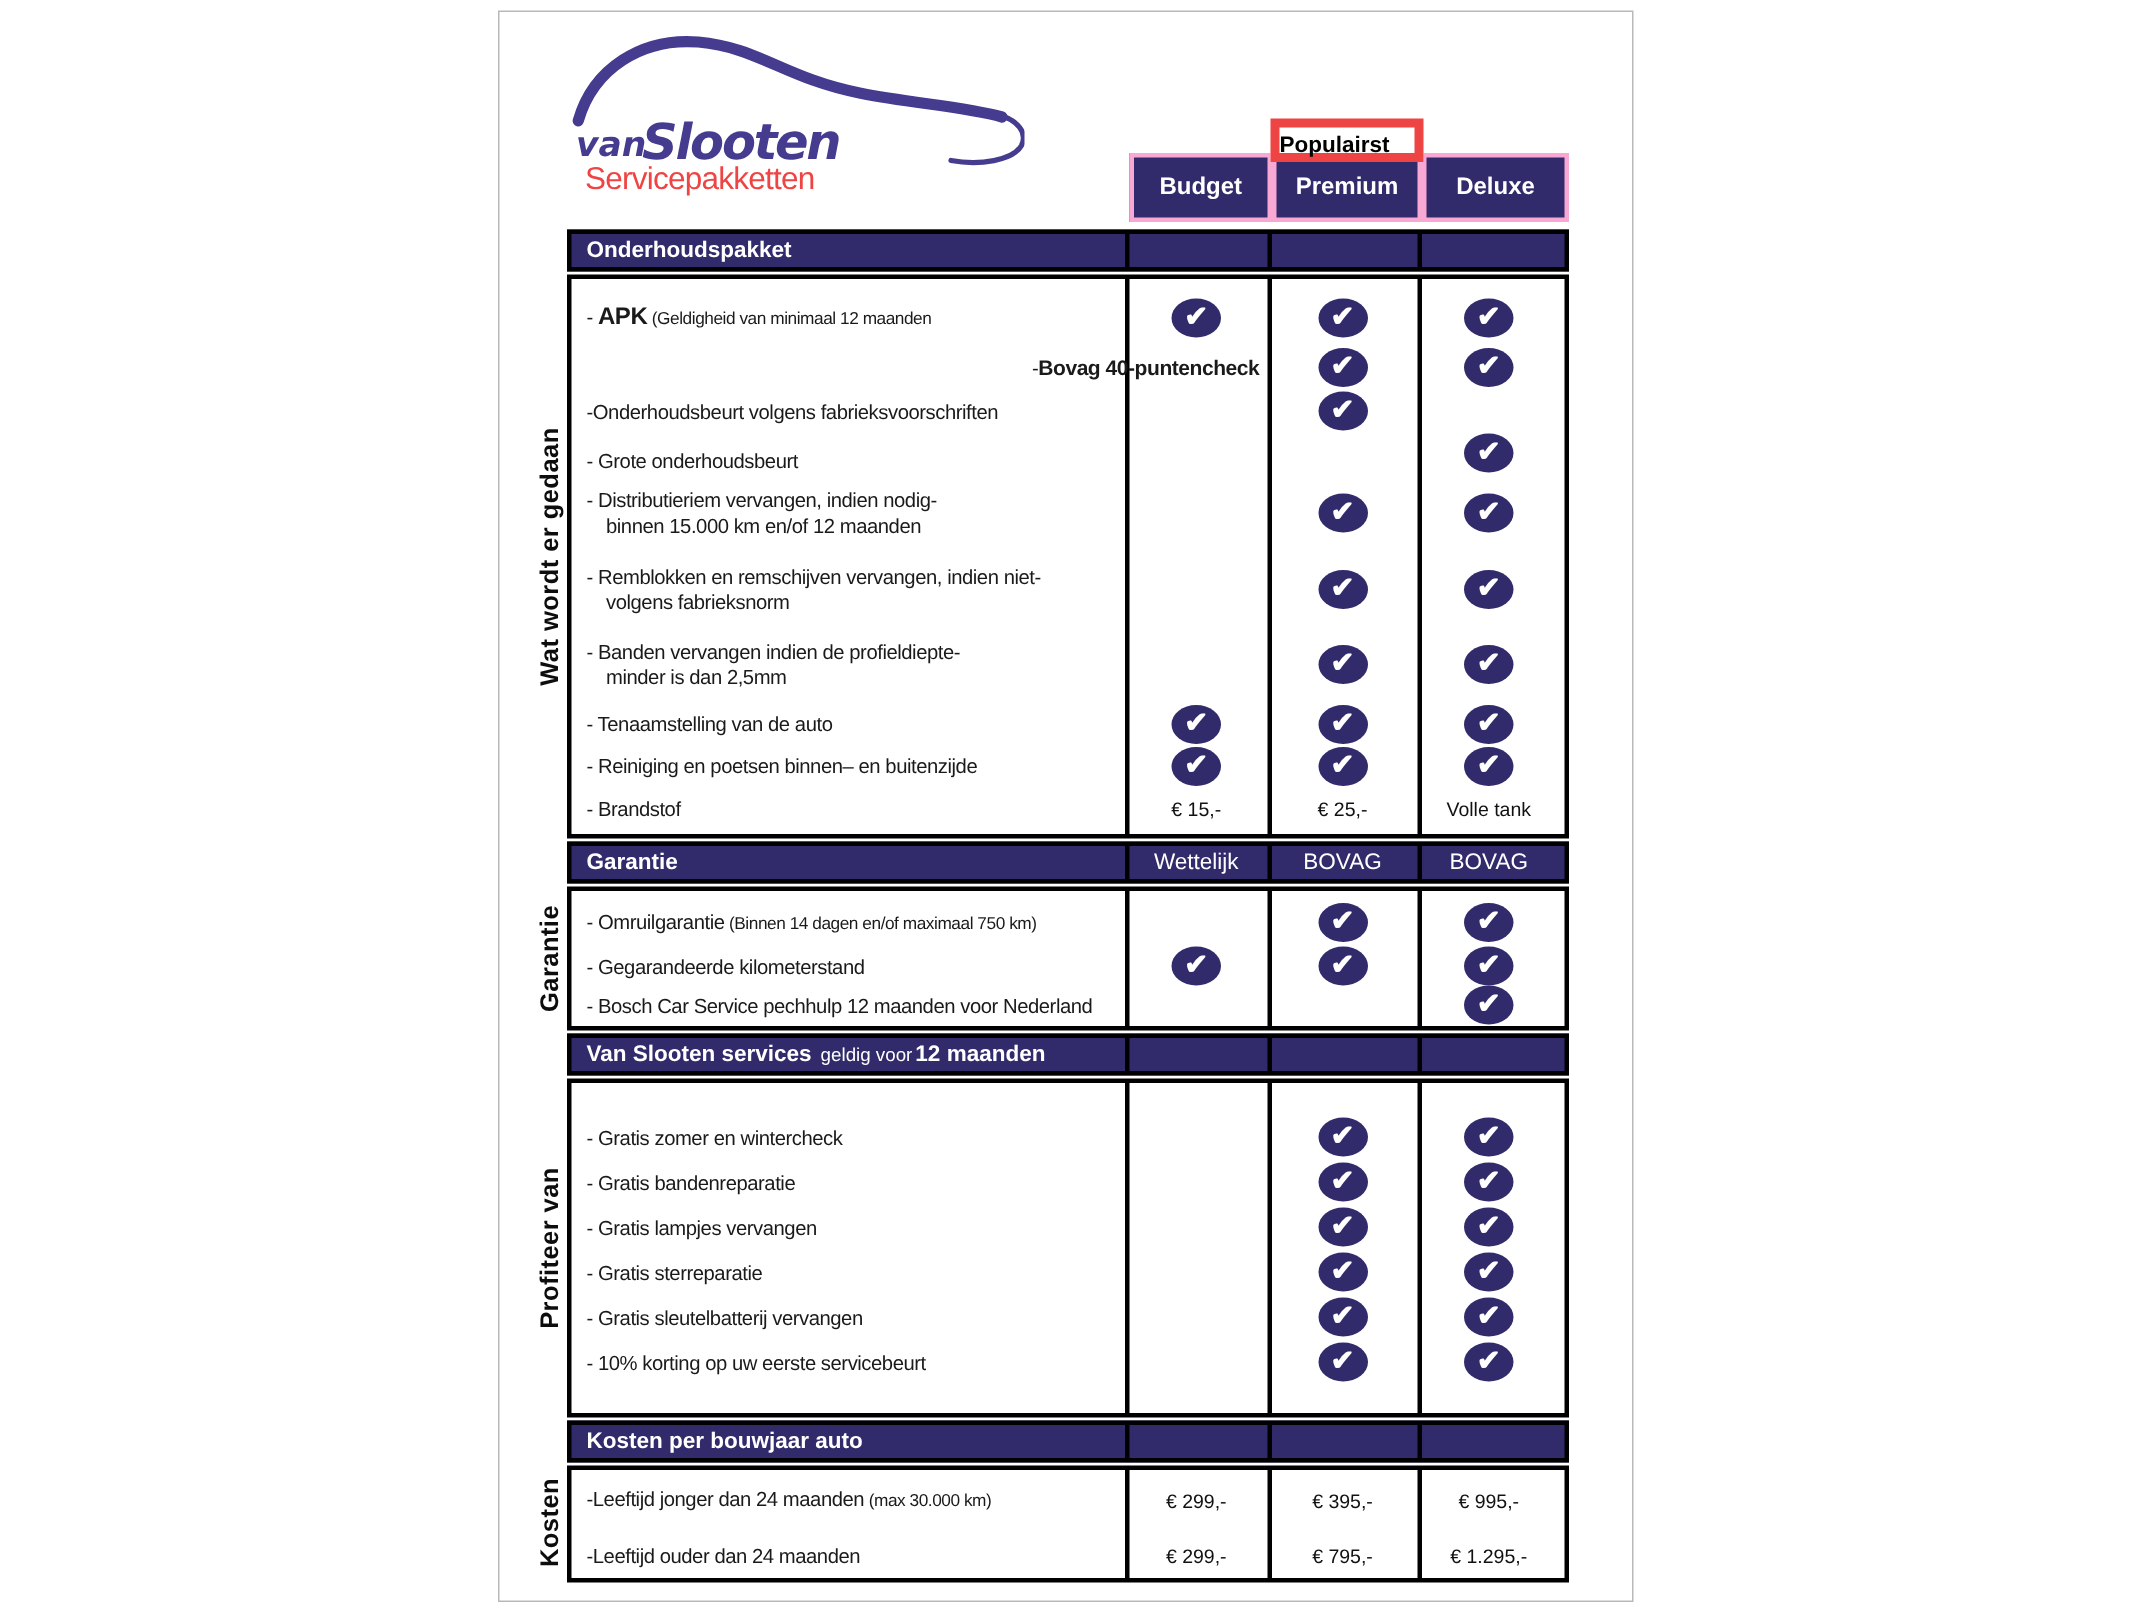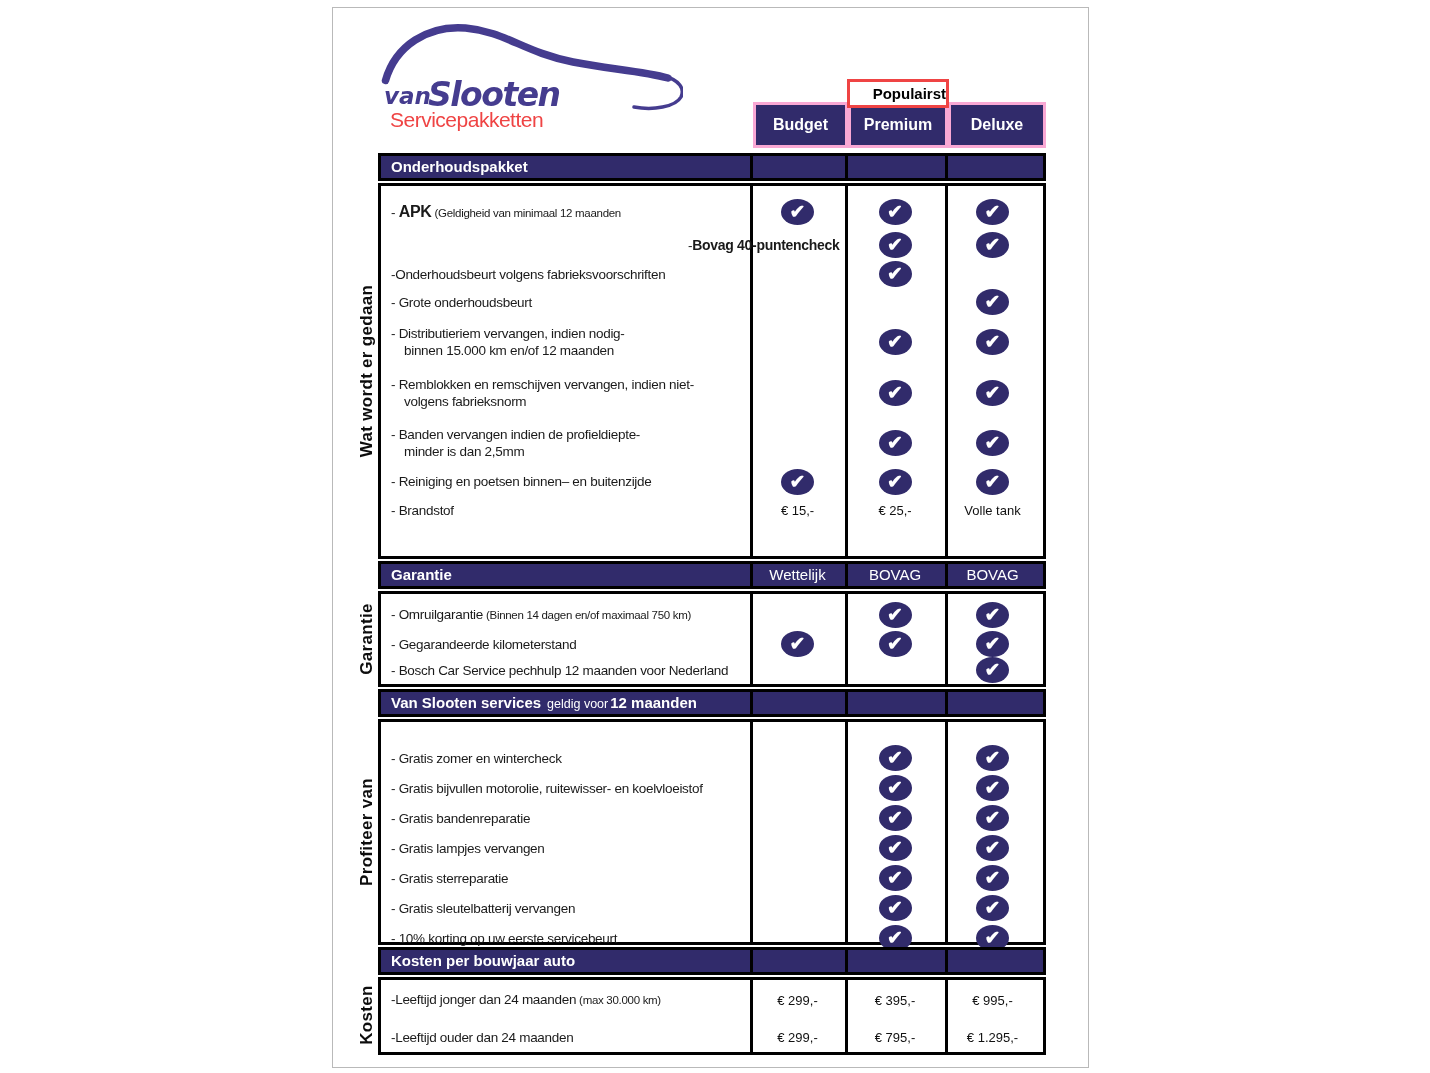--- a/index.html
+++ b/index.html
@@ -6,22 +6,22 @@
   body{width:1430px;height:1073px;position:relative;font-family:"Liberation Sans",sans-serif;color:#111;}
   .card{position:absolute;left:332px;top:7px;width:757px;height:1061px;background:#fff;border:1px solid #b9b9b9;box-sizing:border-box;}
 
   
   .logo{position:absolute;left:45px;top:10px;width:305px;height:95px;}
   .page-title{position:absolute;left:57px;top:100px;font-size:21px;font-weight:normal;letter-spacing:-0.5px;color:#ef4444;}
 
   
   .colhead{position:absolute;top:94px;height:46px;background:var(--navy);border:3px solid #f9a8d4;box-sizing:border-box;
            color:#fff;font-weight:bold;font-size:16px;text-align:center;line-height:39px;}
-  .badge{position:absolute;left:514px;top:71px;width:102px;height:29px;background:#fff;border:3px solid #ef4444;box-sizing:border-box;
-         font-weight:bold;font-size:15px;text-align:right;line-height:23px;z-index:2;color:#000;}
+  .badge{position:absolute;left:514px;top:71px;width:102px;height:29px;background:#fff;border:6px solid #ef4444;box-sizing:border-box;
+         font-weight:bold;font-size:15px;text-align:left;line-height:23px;z-index:2;color:#000;}
 
   
   .tbl{position:absolute;left:45px;top:145px;width:668px;}
   .band{position:relative;height:28px;background:var(--navy);border:3px solid #000;box-sizing:border-box;margin-top:2px;}
   .band:first-child{margin-top:0;}
   .band-title{position:absolute;left:10px;top:0;line-height:21px;color:#fff;font-weight:bold;font-size:15px;white-space:nowrap;}
   .band .t2{font-weight:normal;font-size:12.5px;margin:0 2px 0 6px;}
   .bcell{position:absolute;top:0;height:100%;line-height:21px;color:#fff;font-size:15px;text-align:center;}
   .body{position:relative;background:#fff;border:3px solid #000;box-sizing:border-box;margin-top:2px;}
   .vl{position:absolute;top:0;height:100%;width:3px;background:#000;}
@@ -99,21 +99,21 @@
         <span class="cell c3 on"></span>
       </div>
 
       <div class="row" style="height:28px;">
         <div class="lab"><span class="pre">-</span><span class="main">Onderhoudsbeurt volgens fabrieksvoorschriften</span></div>
         <span class="cell c1"></span>
         <span class="cell c2 on"></span>
         <span class="cell c3"></span>
       </div>
 
-      <div class="row" style="height:28px;">
+      <div class="row" style="height:28px;justify-content:flex-end;">
         <div class="lab"><span class="pre">- </span><span class="main">Grote onderhoudsbeurt</span></div>
         <span class="cell c1"></span>
         <span class="cell c2"></span>
         <span class="cell c3 on"></span>
       </div>
 
       <div class="row" style="height:52px;">
         <div class="lab"><span class="pre">- </span><span class="main">Distributieriem vervangen, indien nodig-</span></div>
         <div class="lab l2">binnen 15.000 km en/of 12 maanden</div>
         <span class="cell c1"></span>
@@ -130,20 +130,26 @@
       </div>
 
       <div class="row" style="height:50px;">
         <div class="lab"><span class="pre">- </span><span class="main">Banden vervangen indien de profieldiepte-</span></div>
         <div class="lab l2">minder is dan 2,5mm</div>
         <span class="cell c1"></span>
         <span class="cell c2 on"></span>
         <span class="cell c3 on"></span>
       </div>
 
+      <div class="row" style="height:29px;">
+        <div class="lab"><span class="pre">- </span><span class="main">Tenaamstelling van de auto</span></div>
+        <span class="cell c1 on"></span>
+        <span class="cell c2 on"></span>
+        <span class="cell c3 on"></span>
+      </div>
 
       <div class="row" style="height:27px;">
         <div class="lab"><span class="pre">- </span><span class="main">Reiniging en poetsen binnen– en buitenzijde</span></div>
         <span class="cell c1 on"></span>
         <span class="cell c2 on"></span>
         <span class="cell c3 on"></span>
       </div>
 
       <div class="row" style="height:30px;padding-left:10px;">
         <div class="lab"><span class="pre">- </span><span class="main">Brandstof</span></div>
@@ -202,26 +208,20 @@
         <span class="vl vl2"></span>
         <span class="vl vl3"></span>
 
       <div class="row" style="height:30px;">
         <div class="lab"><span class="pre">- </span><span class="main">Gratis zomer en wintercheck</span></div>
         <span class="cell c1"></span>
         <span class="cell c2 on"></span>
         <span class="cell c3 on"></span>
       </div>
       <div class="row" style="height:30px;">
-        <div class="lab"><span class="pre">- </span><span class="main">Gratis bijvullen motorolie, ruitewisser- en koelvloeistof</span></div>
-        <span class="cell c1"></span>
-        <span class="cell c2 on"></span>
-        <span class="cell c3 on"></span>
-      </div>
-      <div class="row" style="height:30px;">
         <div class="lab"><span class="pre">- </span><span class="main">Gratis bandenreparatie</span></div>
         <span class="cell c1"></span>
         <span class="cell c2 on"></span>
         <span class="cell c3 on"></span>
       </div>
       <div class="row" style="height:30px;">
         <div class="lab"><span class="pre">- </span><span class="main">Gratis lampjes vervangen</span></div>
         <span class="cell c1"></span>
         <span class="cell c2 on"></span>
         <span class="cell c3 on"></span>

